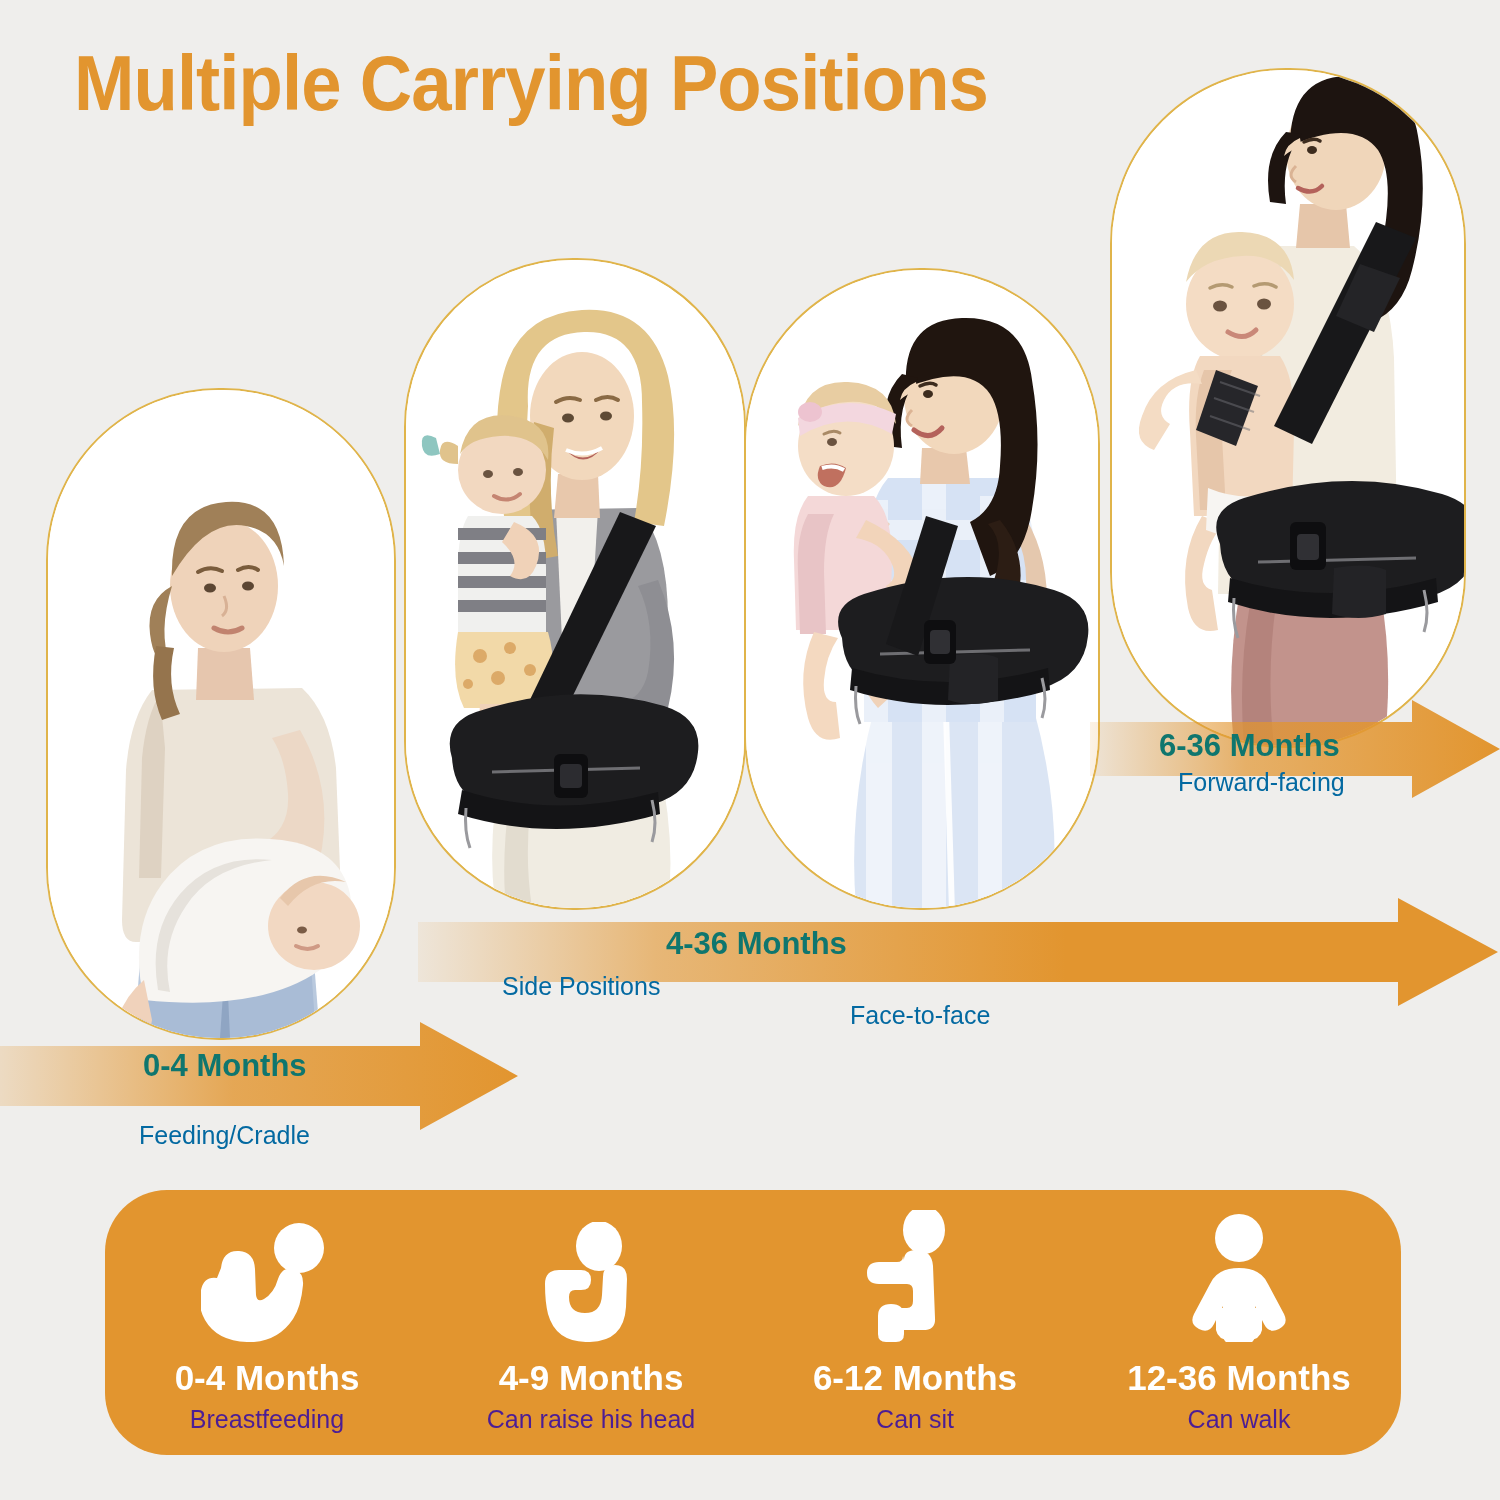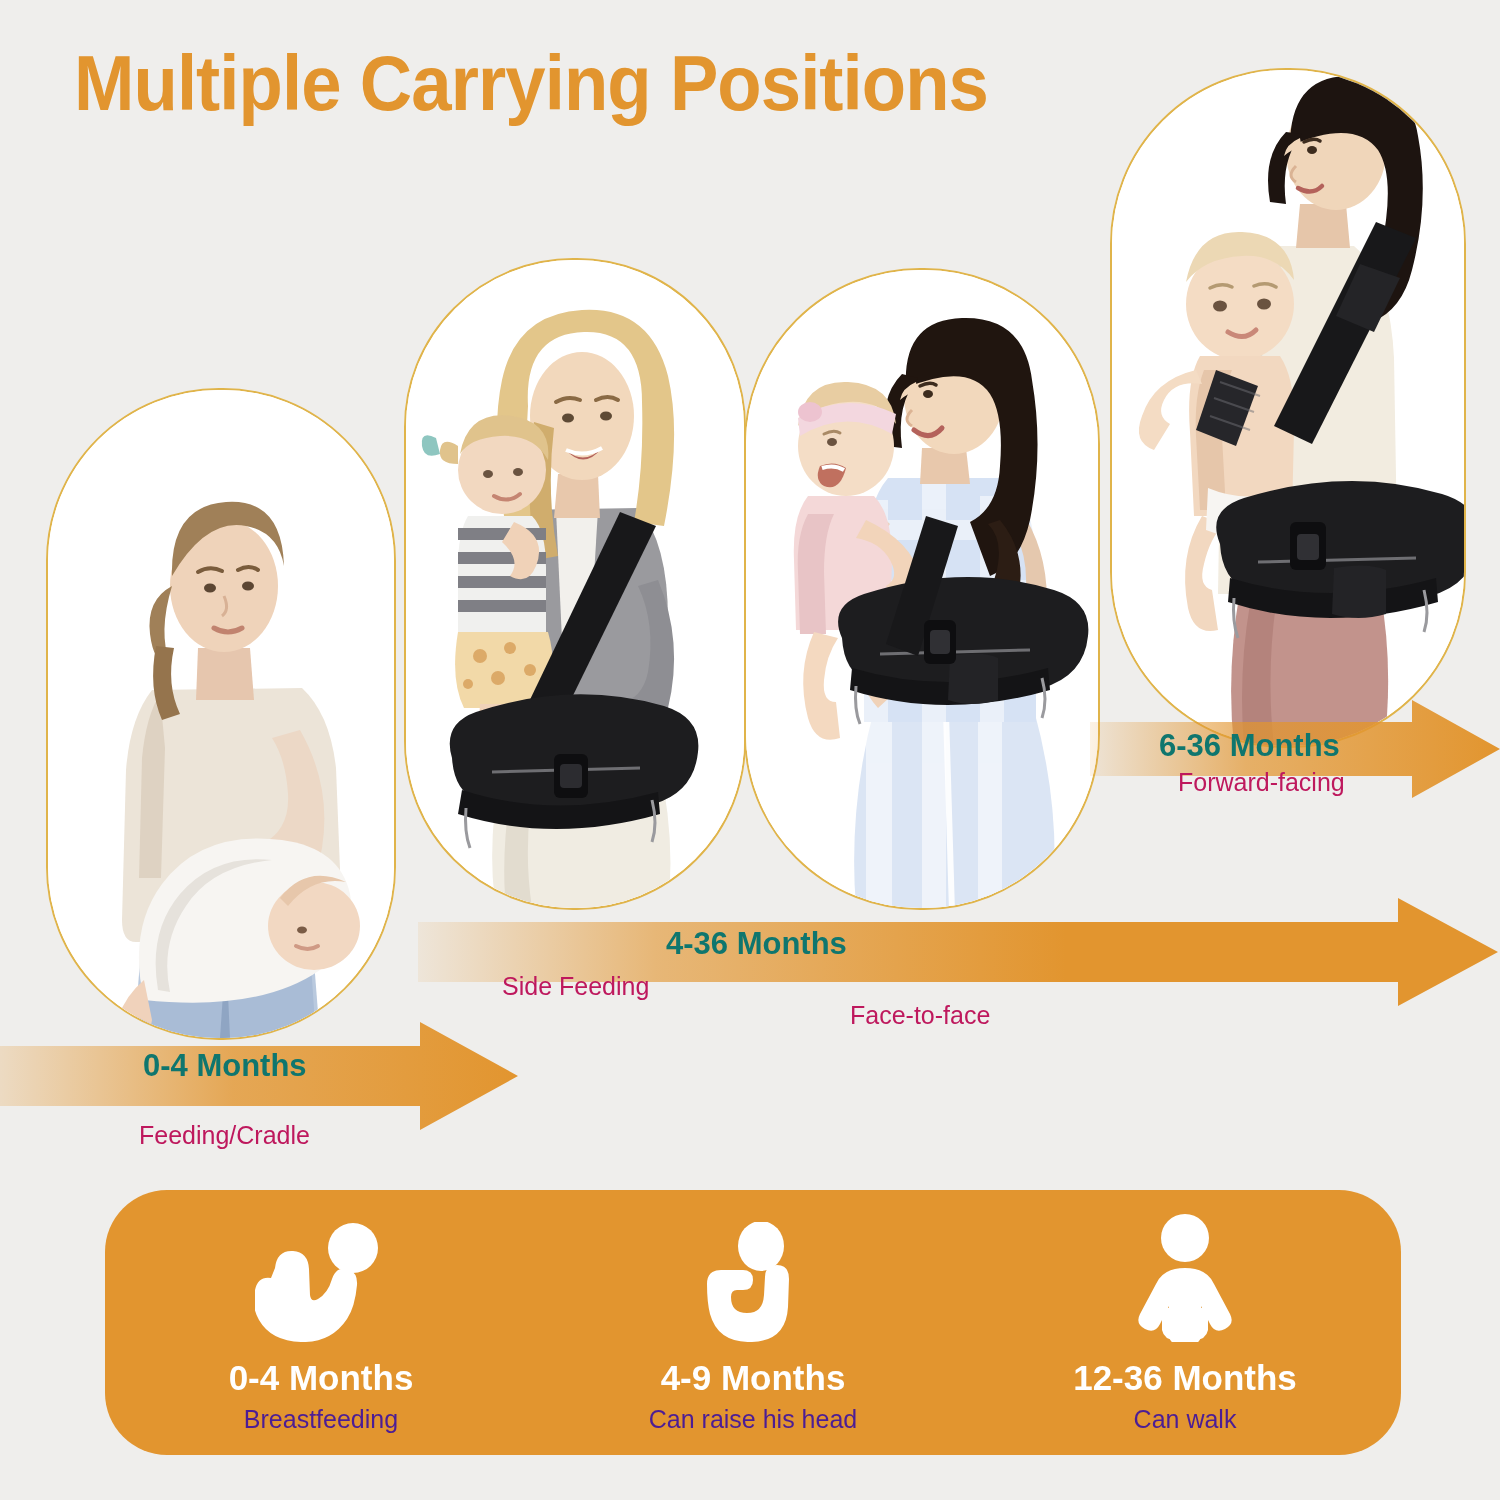--- a/index.html
+++ b/index.html
@@ -35,21 +35,21 @@
   .arrow-wrap{position:absolute;}
   .arrow-wrap svg{display:block;}
   .arrow-main{
     position:absolute;
     font-family:"Liberation Sans Narrow","Liberation Sans",sans-serif;
     font-size:31px;font-weight:bold;color:#0f766e;
     white-space:nowrap;
   }
   .arrow-sub{
     position:absolute;
-    font-size:25px;color:#be185d;font-weight:normal;
+    font-size:25px;color:#0369a1;font-weight:normal;
     white-space:nowrap;
   }
 
   
   .milestone-bar{
     position:absolute;left:105px;top:1190px;width:1296px;height:265px;
     background:#e2952f;border-radius:62px;
   }
   .ms-cols{position:absolute;left:0;top:0;width:100%;height:100%;display:flex;}
   .ms-col{flex:1;position:relative;display:flex;flex-direction:column;align-items:center;}
@@ -349,21 +349,21 @@
           <stop offset="0%" stop-color="#e2952f" stop-opacity="0.10"></stop>
           <stop offset="22%" stop-color="#e2952f" stop-opacity="0.62"></stop>
           <stop offset="60%" stop-color="#e2952f" stop-opacity="1"></stop>
           <stop offset="100%" stop-color="#e2952f" stop-opacity="1"></stop>
         </linearGradient>
       </defs>
       <path d="M0 24 L980 24 L980 0 L1080 54 L980 108 L980 84 L0 84 Z" fill="url(#g436)"></path>
     </svg>
   </div>
   <div class="arrow-main" style="left:666px;top:926px;">4-36 Months</div>
-  <div class="arrow-sub" style="left:502px;top:972px;">Side Feeding</div>
+  <div class="arrow-sub" style="left:502px;top:972px;">Side Positions</div>
   <div class="arrow-sub" style="left:850px;top:972px;margin-top:29px;">Face-to-face</div>
 
   <div class="arrow-wrap" style="left:0px;top:1022px;width:518px;height:108px;">
     <svg width="518" height="108" viewBox="0 0 518 108">
       <defs>
         <linearGradient id="g04" x1="0" y1="0" x2="1" y2="0">
           <stop offset="0%" stop-color="#e2952f" stop-opacity="0.22"></stop>
           <stop offset="45%" stop-color="#e2952f" stop-opacity="0.80"></stop>
           <stop offset="100%" stop-color="#e2952f" stop-opacity="1"></stop>
         </linearGradient>
@@ -392,20 +392,31 @@
         <div class="ms-icon">
           <svg width="120" height="120" viewBox="0 0 120 120">
             <ellipse cx="68" cy="24" rx="23" ry="25" fill="#ffffff"></ellipse>
             <path d="M14 62 q0 -14 14 -14 l22 0 q10 0 10 10 q0 10 -10 10 l-6 0 q-6 0 -6 7 q0 16 16 16 q16 0 17 -18 l1 -18 q0 -12 12 -12 q12 0 12 14 l-1 28 q-2 34 -36 35 q-34 1 -42 -28 q-3 -12 -3 -30 z" fill="#ffffff"></path>
           </svg>
         </div>
         <div class="ms-age">4-9 Months</div>
         <div class="ms-desc">Can raise his head</div>
       </div>
 
+      <div class="ms-col">
+        <div class="ms-icon">
+          <svg width="110" height="132" viewBox="0 0 110 132">
+            <ellipse cx="64" cy="20" rx="21" ry="24" fill="#ffffff"></ellipse>
+            <path d="M44 50 q0 -10 12 -10 q16 0 17 16 l2 52 q1 12 -12 12 l-26 0 q-12 0 -12 -11 q0 -11 12 -11 l10 0 q6 0 6 -7 l0 -10 q0 -7 -6 -7 l-28 0 q-12 0 -12 -11 q0 -11 12 -11 l18 0 q6 0 6 -6 z" fill="#ffffff"></path>
+            <path d="M18 106 q0 -12 13 -12 q13 0 13 12 l0 18 q0 8 -8 8 l-10 0 q-8 0 -8 -8 z" fill="#ffffff"></path>
+          </svg>
+        </div>
+        <div class="ms-age">6-12 Months</div>
+        <div class="ms-desc">Can sit</div>
+      </div>
 
       <div class="ms-col">
         <div class="ms-icon">
           <svg width="110" height="128" viewBox="0 0 110 128">
             <circle cx="55" cy="24" r="24" fill="#ffffff"></circle>
             <path d="M55 54 q22 0 29 16 l16 30 q5 10 -5 15 q-10 5 -15 -5 l-9 -18 l0 28 q0 12 -16 12 l-1 0 l0 -78 z" fill="#ffffff"></path>
             <path d="M55 54 q-22 0 -29 16 l-16 30 q-5 10 5 15 q10 5 15 -5 l9 -18 l0 28 q0 12 16 12 l1 0 l0 -78 z" fill="#ffffff"></path>
             <path d="M32 92 q23 8 46 0 l0 24 q-2 10 -14 10 l-18 0 q-12 0 -14 -10 z" fill="#ffffff"></path>
           </svg>
         </div>

